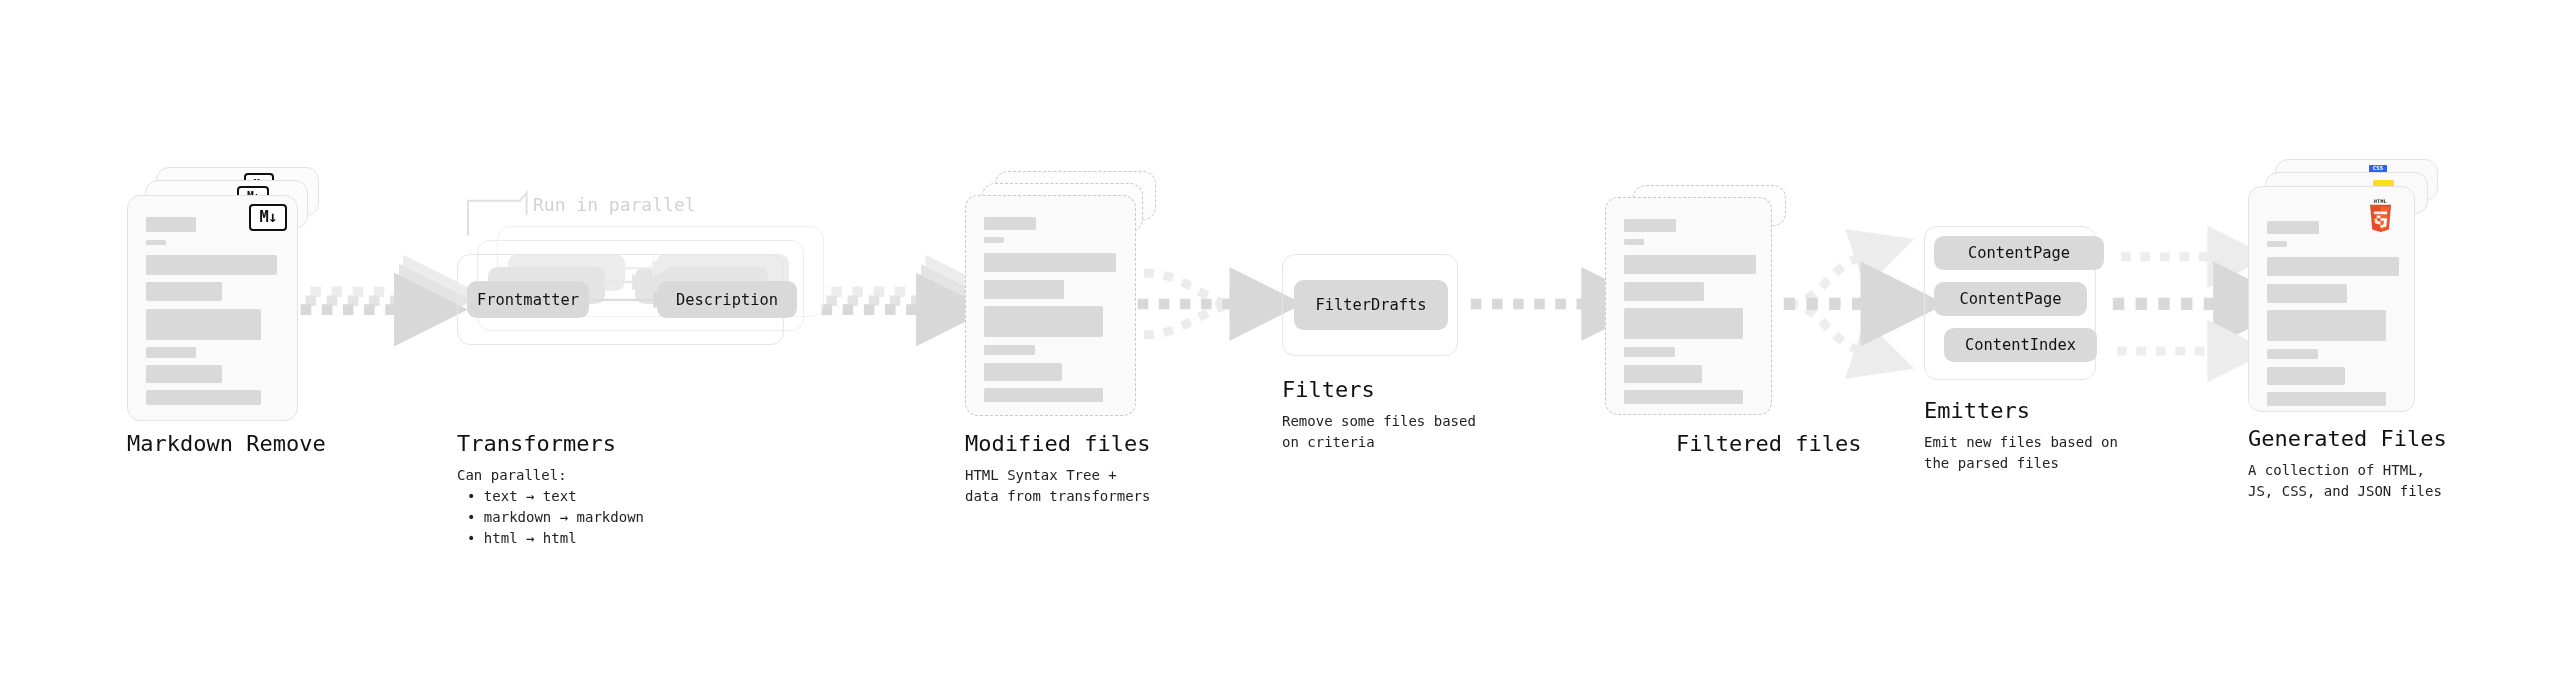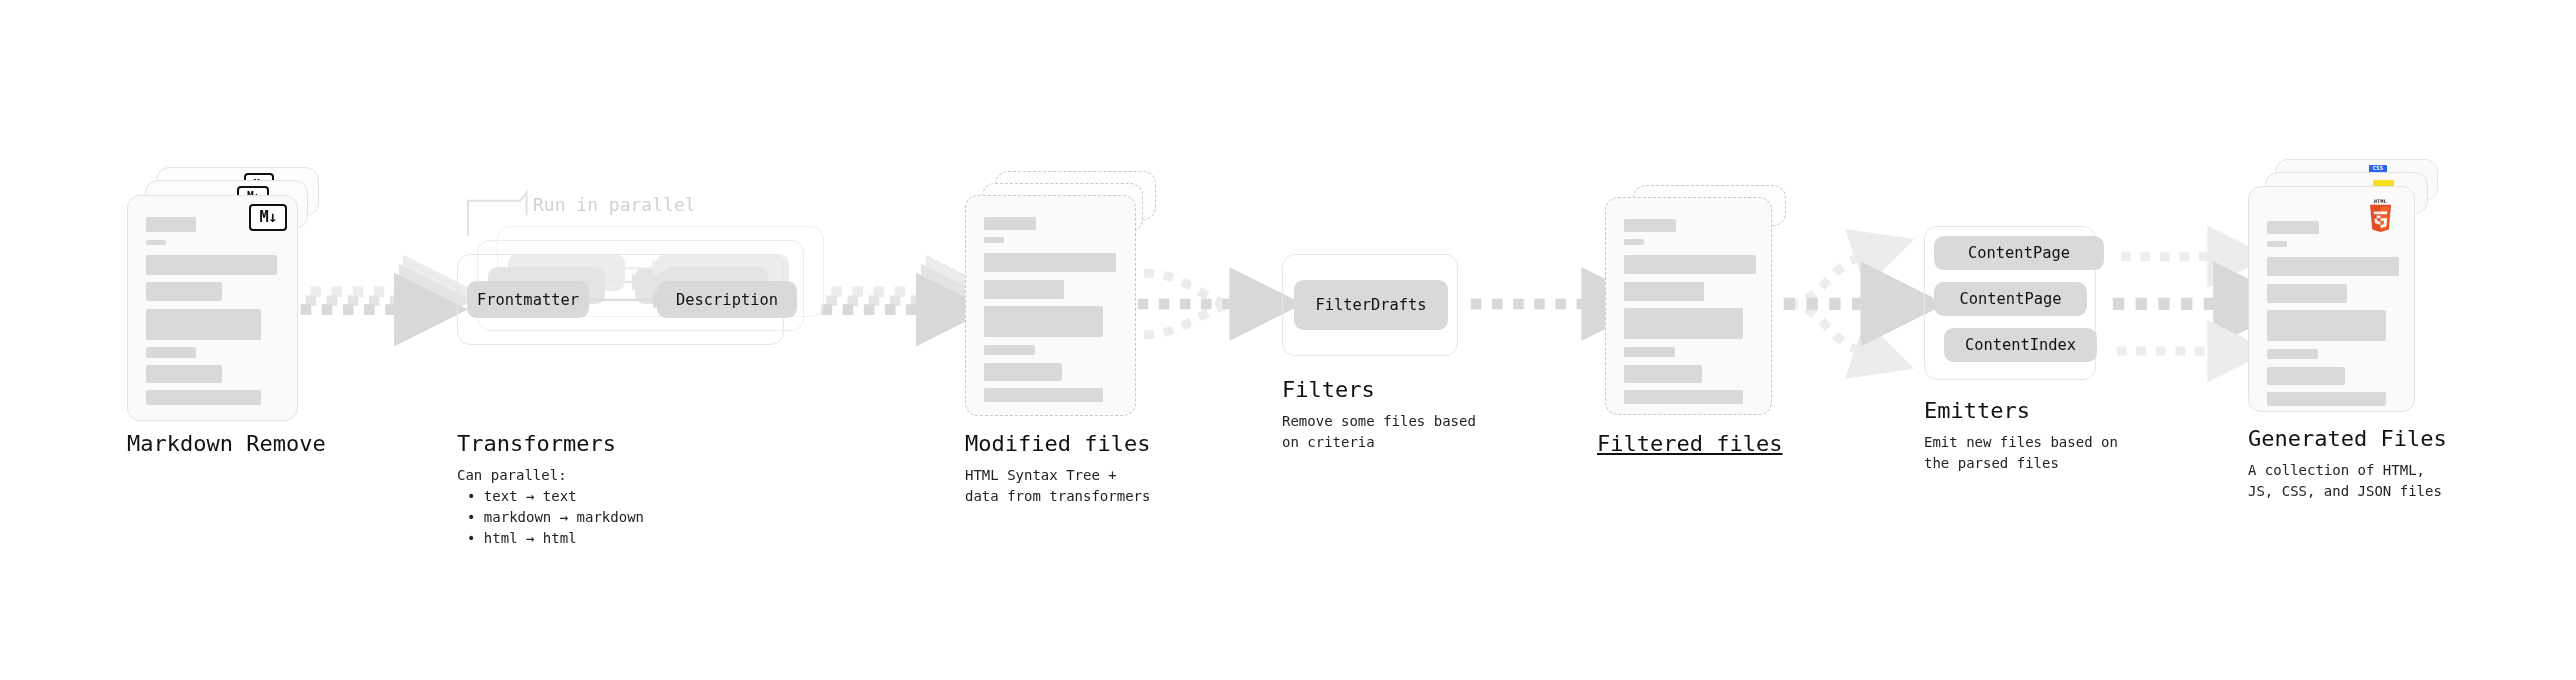--- a/index.html
+++ b/index.html
@@ -243,21 +243,21 @@
         <div class="bar" style="width:19.5px;height:5.7px;margin-bottom:9.8px;"></div>
         <div class="bar" style="width:132px;height:19.5px;"></div>
         <div class="bar" style="width:80px;height:19.5px;"></div>
         <div class="bar" style="width:119px;height:31px;"></div>
         <div class="bar" style="width:51px;height:10.6px;"></div>
         <div class="bar" style="width:78px;height:18px;"></div>
         <div class="bar" style="width:119px;height:14.6px;"></div>
       </div>
     </div>
 
-    <div class="label-title" style="left:1597px;top:431px;text-decoration:underline;">Filtered files</div>
+    <div class="label-title" style="left:1676px;top:431px;">Filtered files</div>
   </div>
 
   <div class="node">
     <div class="frame" style="left:1924px;top:226px;width:172px;height:154px;"></div>
     <div class="chip" style="left:1934px;top:236px;width:170px;height:34px;">ContentPage</div>
     <div class="chip" style="left:1934px;top:282px;width:153px;height:34px;">ContentPage</div>
     <div class="chip" style="left:1934px;top:328px;width:153px;height:34px;margin-left:10px;">ContentIndex</div>
 
     <div class="label-title" style="left:1924px;top:398px;">Emitters</div>
     <div class="label-sub" style="left:1924px;top:432px;">Emit new files based on

